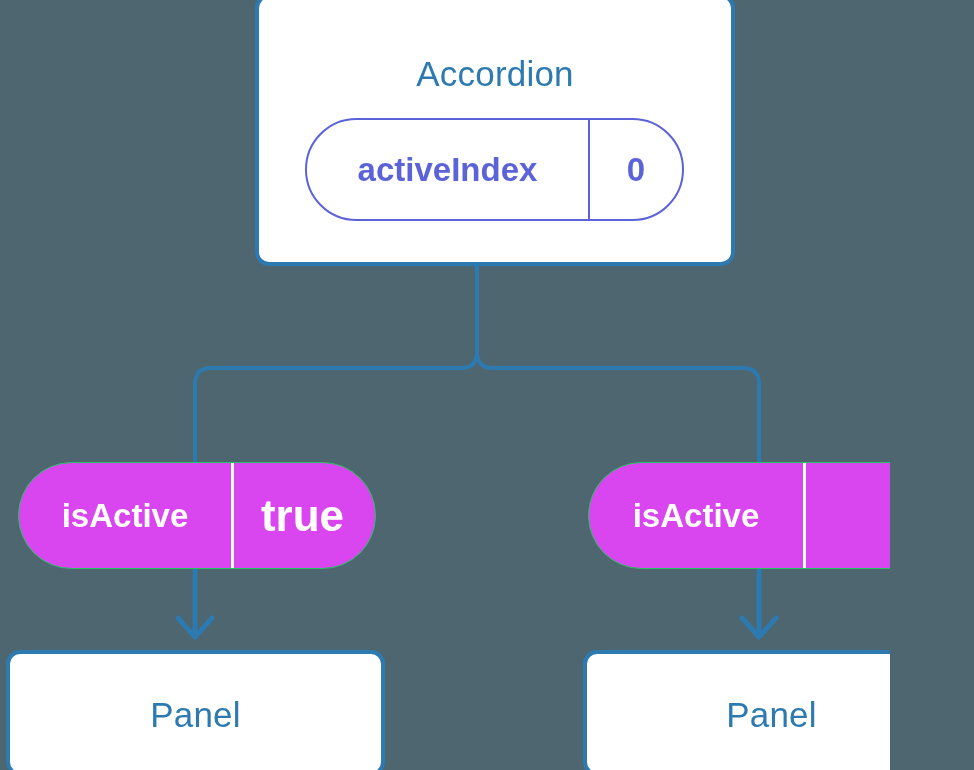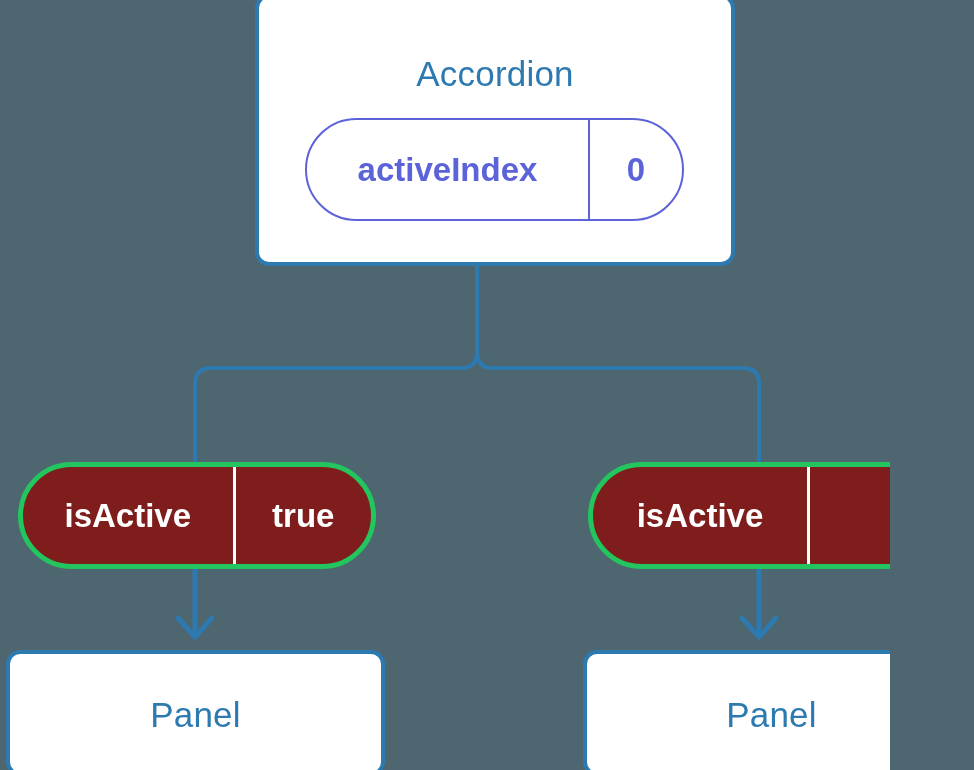--- a/index.html
+++ b/index.html
@@ -85,22 +85,22 @@
   .pill.outlined .pill-key {
     color: #5c63d8;
     border-right: 2px solid #5c63d8;
   }
   .pill.outlined .pill-val {
     color: #5c63d8;
   }
 
   
   .pill.filled {
-    border: 5px solid #22c55e;
-    background: #7f1d1d;
+    border: 1px solid #22c55e;
+    background: #d946ef;
   }
   .pill.filled .pill-key {
     color: #ffffff;
     border-right: 3px solid #ffffff;
   }
   .pill.filled .pill-val {
     color: #ffffff;
   }
 
   #state-pill {
@@ -108,21 +108,21 @@
     width: 379px; height: 103px;
   }
   #state-pill .pill-key { width: 283px; font-size: 33px; }
   #state-pill .pill-val { width: 92px;  font-size: 33px; }
 
   #prop-pill-left {
     left: 18px; top: 462px;
     width: 358px; height: 107px;
   }
   #prop-pill-left .pill-key { width: 215px; font-size: 33px; }
-  #prop-pill-left .pill-val { width: 137px; font-size: 33px; }
+  #prop-pill-left .pill-val { width: 137px; font-size: 44px; }
 
   #prop-pill-right {
     left: 588px; top: 462px;
     width: 373px; height: 107px;
   }
   #prop-pill-right .pill-key { width: 217px; font-size: 33px; }
   #prop-pill-right .pill-val { width: 150px; font-size: 33px; }
 </style>
 </head>
 <body>

